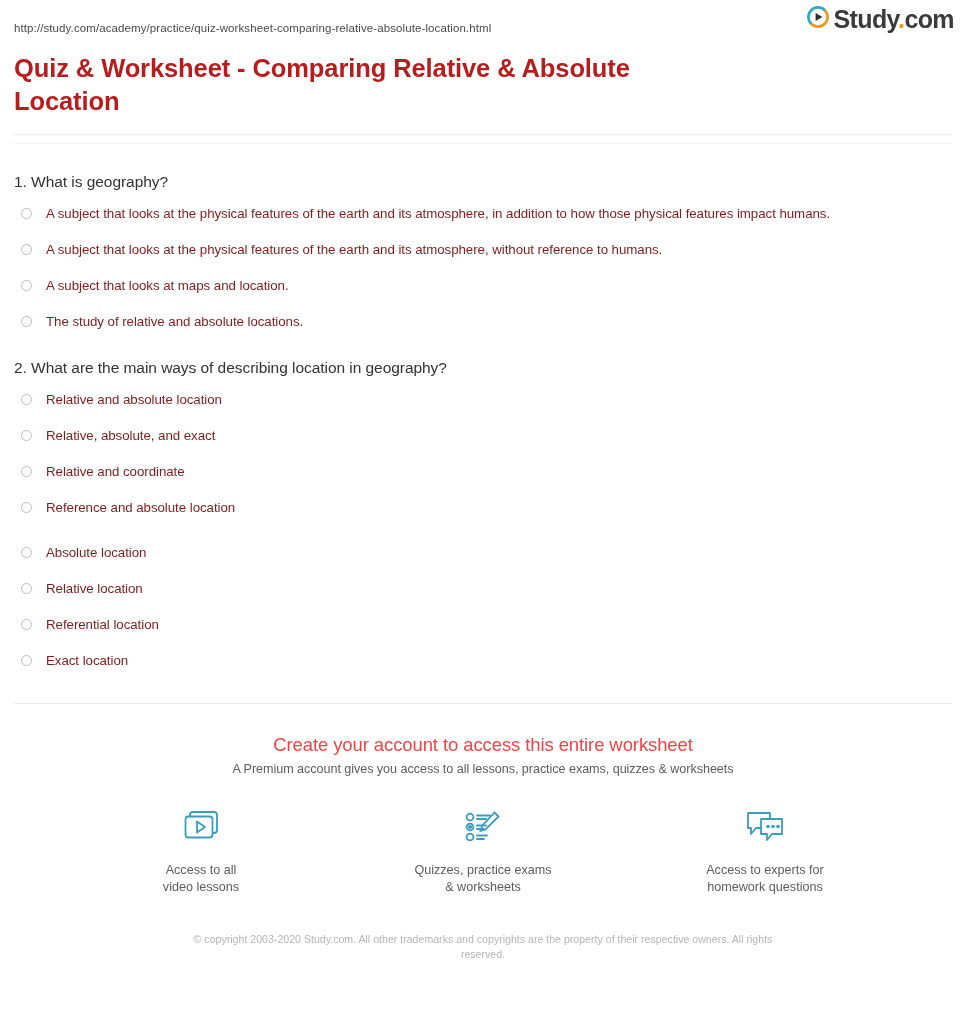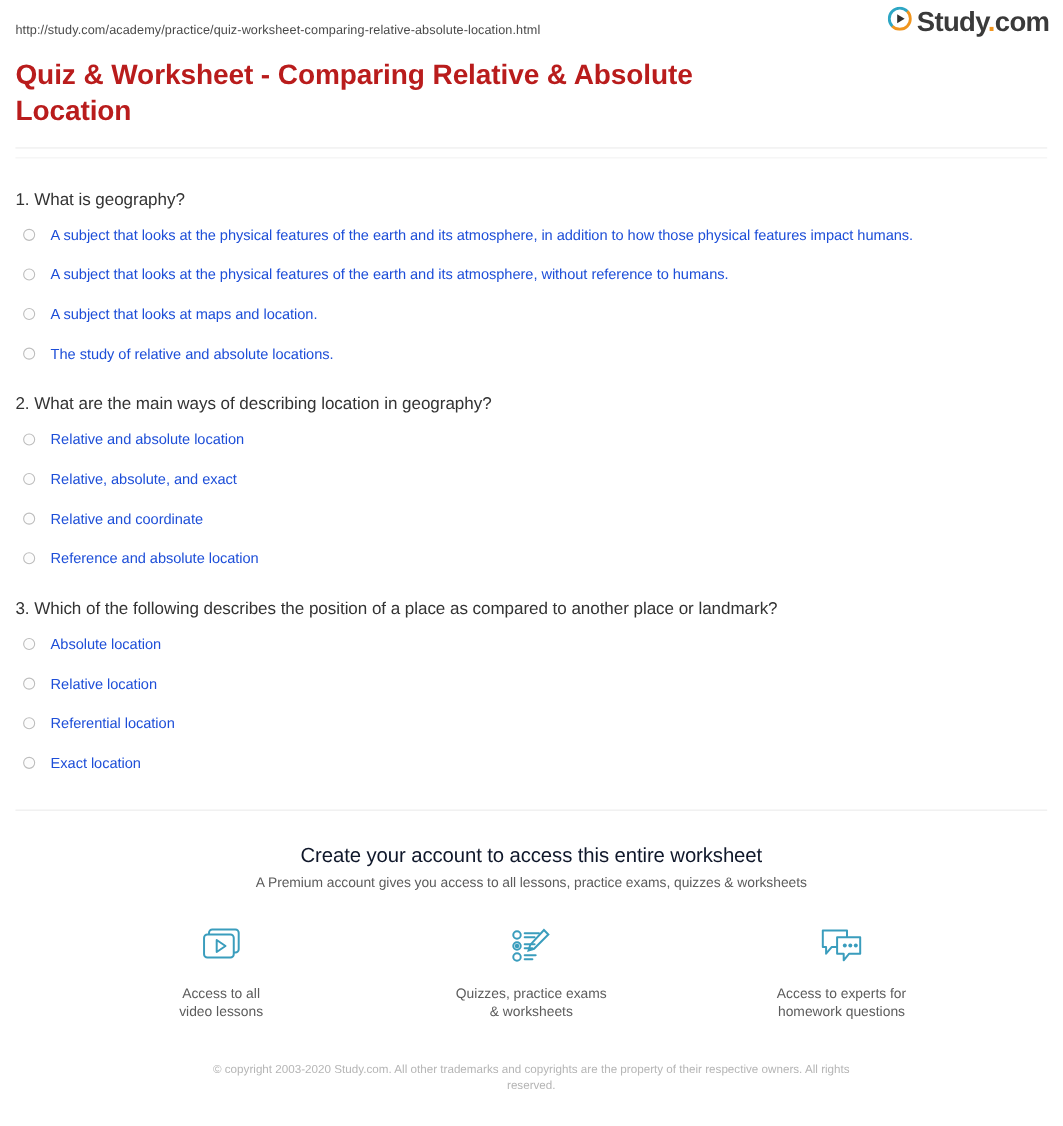--- a/index.html
+++ b/index.html
@@ -93,37 +93,37 @@
     width: 11px;
     height: 11px;
     border-radius: 50%;
     border: 1px solid #bdbdbd;
     background: #fcfcfc;
     margin: 3px 14px 0 7px;
     box-shadow: inset 0 0 0 1px #ffffff;
   }
   .answer-label {
     font-size: 13.3px;
-    color: #1d4ed8;
+    color: #7f1d1d;
     line-height: 17px;
     letter-spacing: -0.05px;
   }
 
   
   .promo {
     margin-top: 34px;
     padding-top: 30px;
     border-top: 1px solid #ececec;
     margin-left: 14px;
     margin-right: 14px;
     text-align: center;
   }
   .promo-heading {
     font-size: 18.5px;
-    color: #0f172a;
+    color: #ef4444;
     font-weight: normal;
     margin: 0 0 6px 0;
     letter-spacing: -0.1px;
   }
   .promo-sub {
     font-size: 12.6px;
     color: #5c5c5c;
     margin: 0;
     letter-spacing: -0.05px;
   }
@@ -227,21 +227,20 @@
         <span class="answer-label">Relative and coordinate</span>
       </li>
       <li class="answer-row">
         <span class="radio"></span>
         <span class="answer-label">Reference and absolute location</span>
       </li>
     </ul>
   </div>
 
   <div class="question-block">
-    <div class="question-text">3. Which of the following describes the position of a place as compared to another place or landmark?</div>
     <ul class="answers">
       <li class="answer-row">
         <span class="radio"></span>
         <span class="answer-label">Absolute location</span>
       </li>
       <li class="answer-row">
         <span class="radio"></span>
         <span class="answer-label">Relative location</span>
       </li>
       <li class="answer-row">

